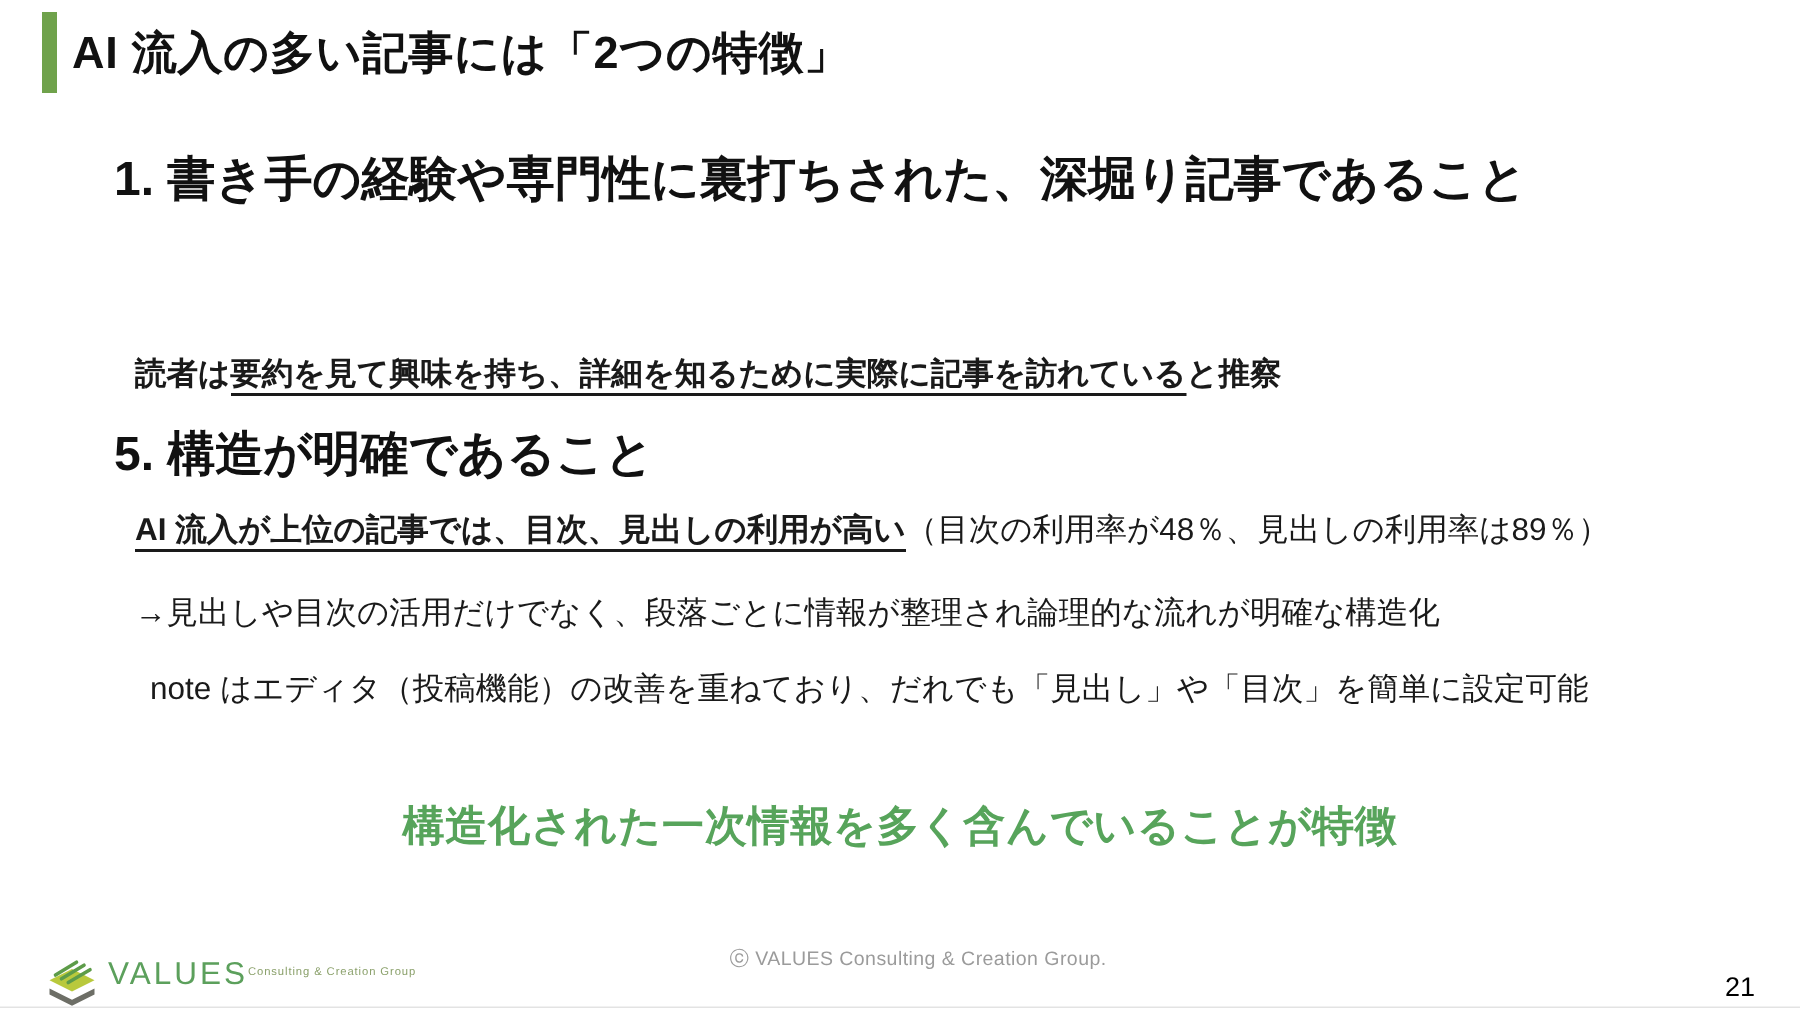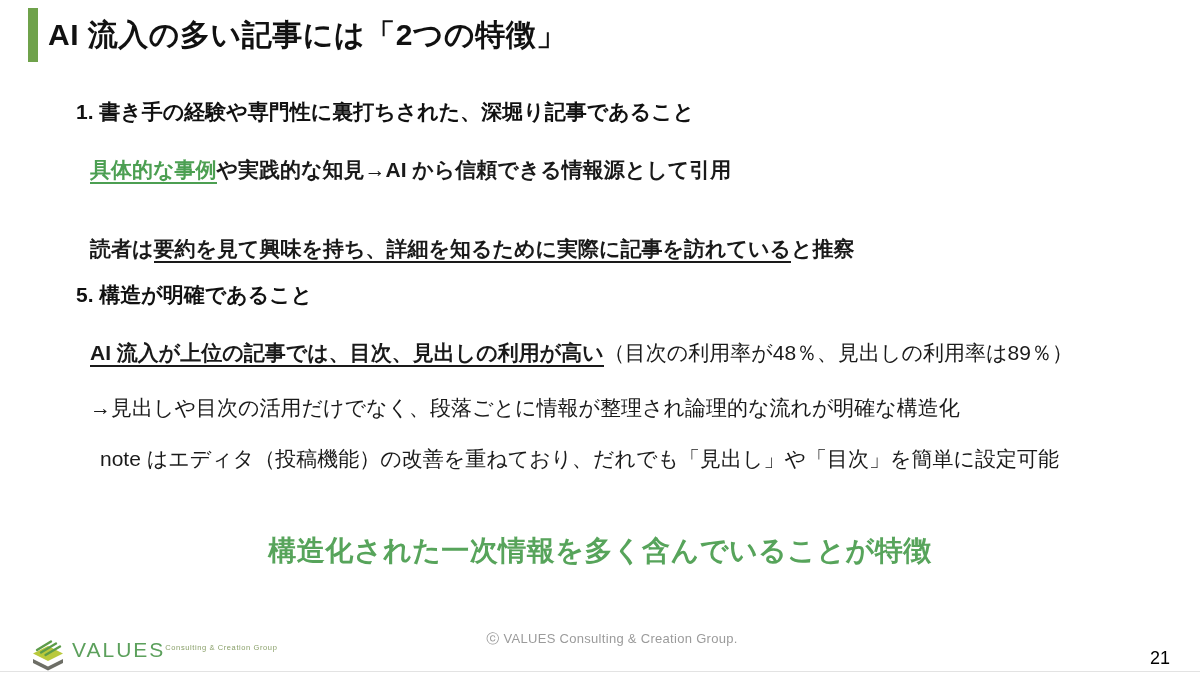--- a/index.html
+++ b/index.html
@@ -13,21 +13,21 @@
     overflow: hidden;
     color: #1a1a1a;
   }
 
   
   .title-block { position: absolute; top: 8px; left: 28px; display: flex; align-items: center; }
   .accent-bar { width: 10px; height: 54px; background: #6FA24B; margin-right: 10px; }
   .title-text { font-size: 30px; font-weight: bold; color: #111; letter-spacing: 0.5px; }
 
   
-  .point-heading { position: absolute; left: 76px; font-size: 21px; font-weight: bold; color: #111; }
+  .point-heading { position: absolute; left: 76px; font-size: 32px; font-weight: bold; color: #111; }
   .body-line { position: absolute; left: 90px; font-size: 21px; color: #1a1a1a; white-space: nowrap; }
   .bold { font-weight: bold; }
   .u-seg { border-bottom: 2px solid #1a1a1a; padding-bottom: 1px; }
   .link-seg {
     color: #4C9F52;
     font-weight: bold;
     border-bottom: 2px solid #4C9F52;
     padding-bottom: 1px;
     cursor: pointer;
     text-decoration: none;
@@ -59,23 +59,20 @@
 
 <div class="slide">
 
   <div class="title-block">
     <div class="accent-bar"></div>
     <div class="title-text">AI 流入の多い記事には「2つの特徴」</div>
   </div>
 
   <div class="point-heading" style="top: 98px;">1. 書き手の経験や専門性に裏打ちされた、深堀り記事であること</div>
 
-  <div class="body-line bold" style="top: 156px;">
-    <span class="link-seg">具体的な事例</span><span>や実践的な知見→AI から信頼できる情報源として引用</span>
-  </div>
 
   <div class="body-line bold" style="top: 211px; margin-top: 24px;">
     <span>読者は</span><span class="u-seg">要約を見て興味を持ち、詳細を知るために実際に記事を訪れている</span><span>と推察</span>
   </div>
 
   <div class="point-heading" style="top: 281px;">5. 構造が明確であること</div>
 
   <div class="body-line" style="top: 339px;">
     <span class="bold u-seg">AI 流入が上位の記事では、目次、見出しの利用が高い</span><span>（目次の利用率が48％、見出しの利用率は89％）</span>
   </div>

